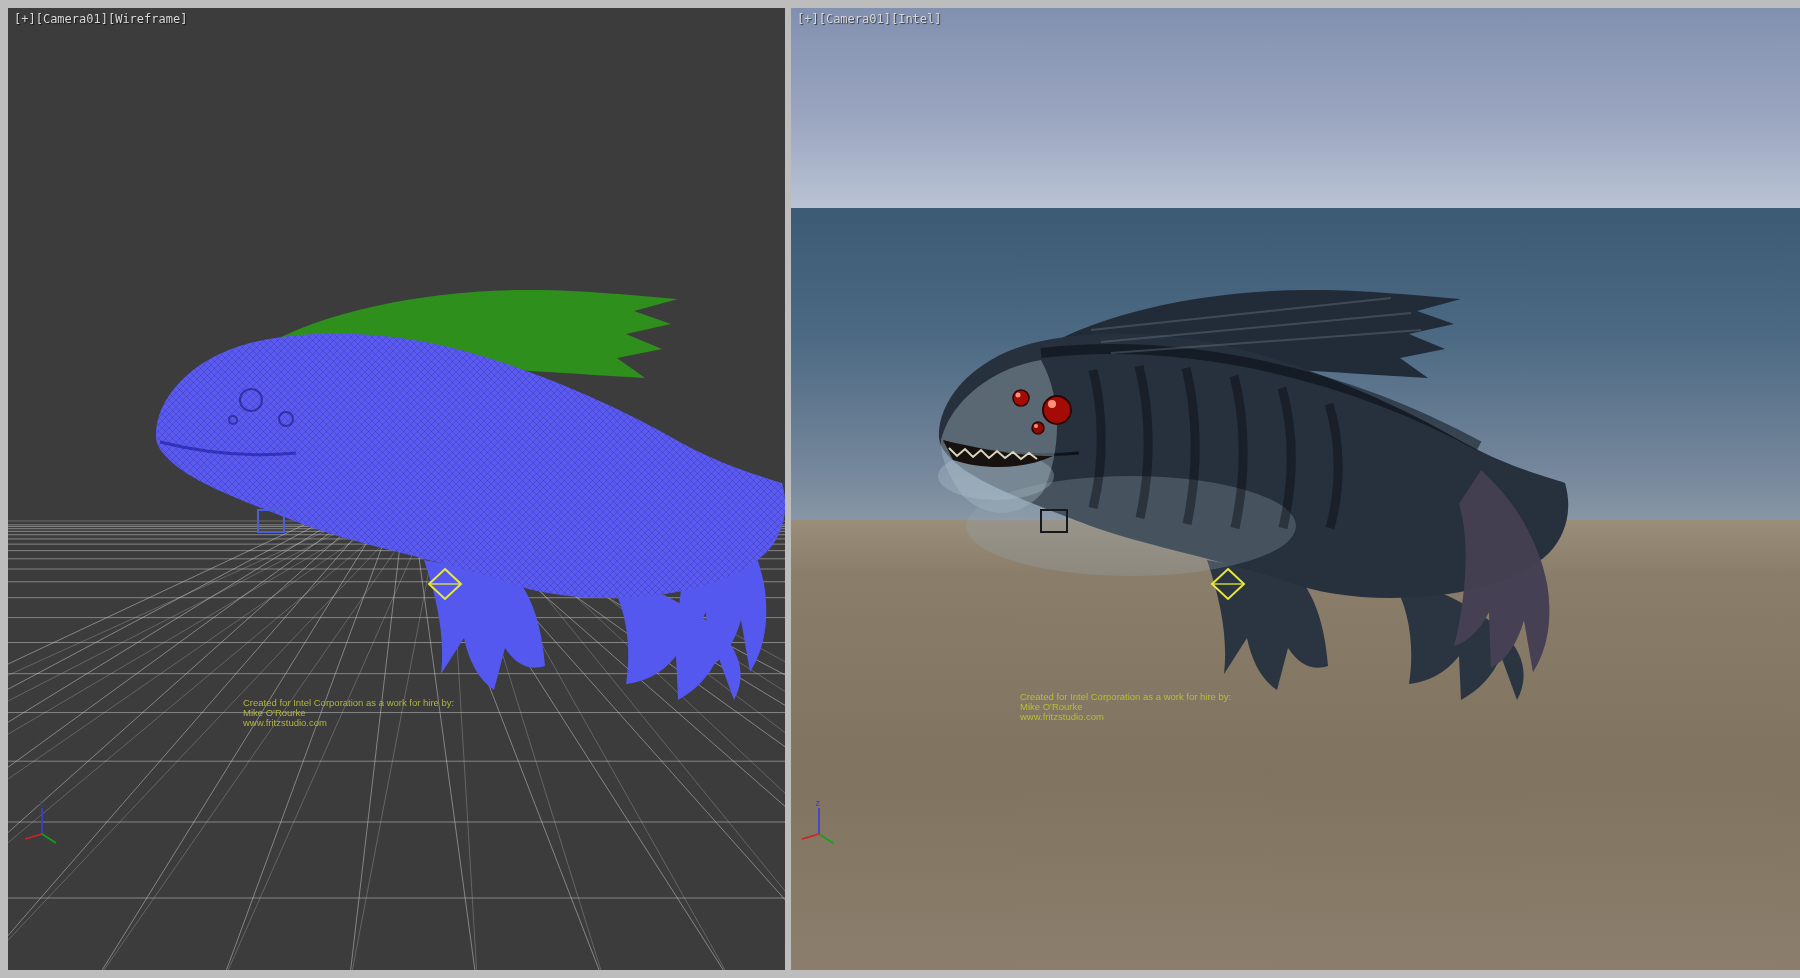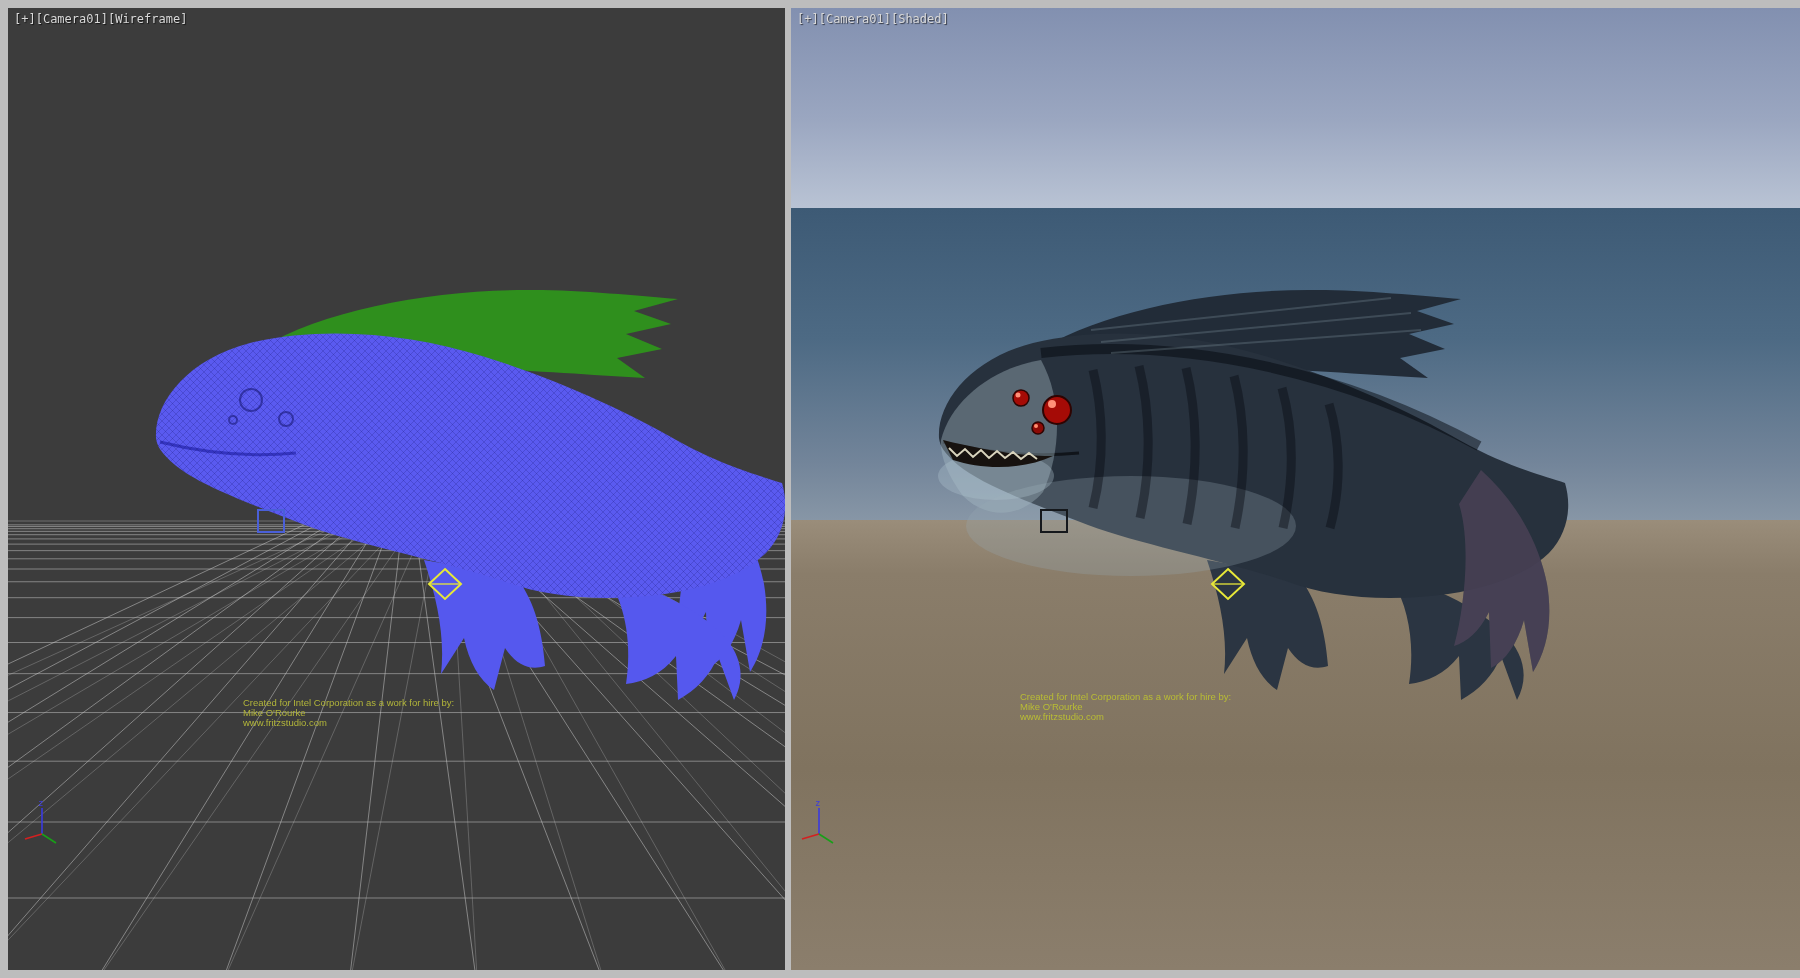--- a/index.html
+++ b/index.html
@@ -199,21 +199,21 @@
         </g>
     </svg>
 
     <div class="watermark">
       <div>Created for Intel Corporation as a work for hire by:</div>
       <div>Mike O'Rourke</div>
       <div>www.fritzstudio.com</div>
     </div>
 
     <div class="vp-label">
-      <span>[+]</span><span>[Camera01]</span><span>[Shaded]</span>
+      <span>[+]</span><span>[Camera01]</span><span>[Intel]</span>
     </div>
 
     <div class="tripod">
       <svg width="46" height="52" viewBox="0 0 46 52">
         <line x1="22" y1="38" x2="22" y2="12" stroke="#3a3ae0" stroke-width="1.6"></line>
         <line x1="22" y1="38" x2="5" y2="43" stroke="#d42020" stroke-width="1.6"></line>
         <line x1="22" y1="38" x2="36" y2="47" stroke="#18a018" stroke-width="1.6"></line>
         <text x="18" y="10" fill="#3a3ae0" font-size="9" font-family="DejaVu Sans Mono">z</text>
       </svg>
     </div>

